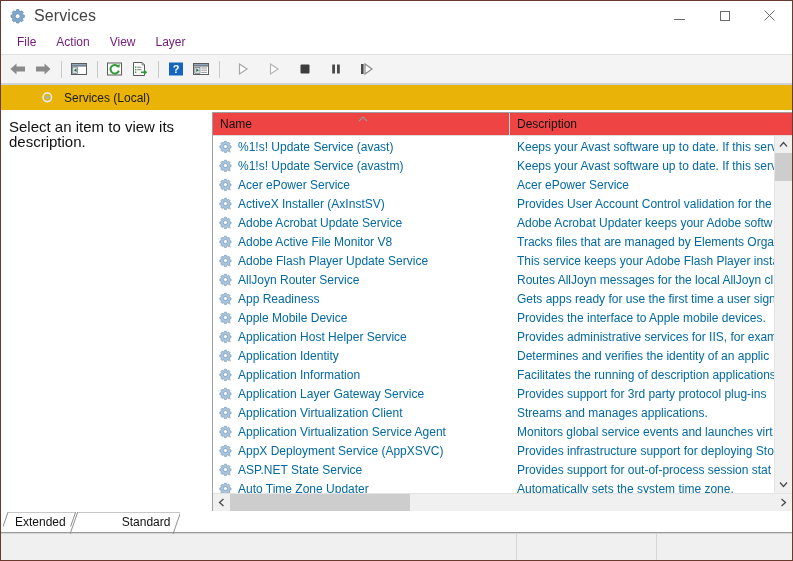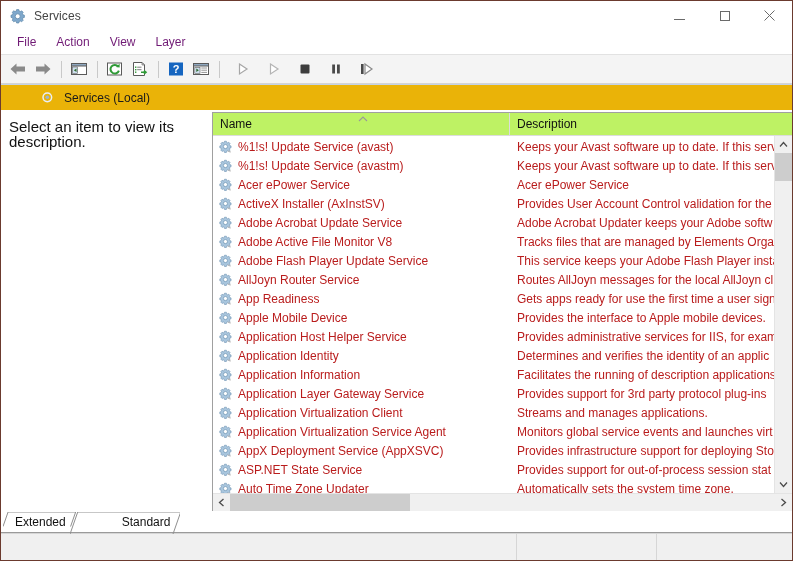--- a/index.html
+++ b/index.html
@@ -41,21 +41,21 @@
     border-bottom: 1px solid #ffffff;
   }
   #title-icon {
     margin-left: 9px;
     margin-right: 8px;
     width: 16px;
     height: 16px;
     display: block;
   }
   #title-text {
-    font-size: 12px;
+    font-size: 16px;
     color: #444444;
     letter-spacing: 0.1px;
   }
   #caption-buttons {
     position: absolute;
     right: 0;
     top: 0;
     height: 29px;
     display: flex;
   }
@@ -182,21 +182,21 @@
     display: flex;
     flex-direction: column;
     min-width: 0;
     overflow: hidden;
   }
 
   
   #col-header {
     height: 22px;
     min-height: 22px;
-    background: #bef264;
+    background: #ef4444;
     display: flex;
     border-bottom: 1px solid #dcdcdc;
     position: relative;
     text-align: right;
   }
   .col-head {
     position: relative;
     display: flex;
     align-items: center;
     font-size: 12px;
@@ -231,21 +231,21 @@
     flex: 1 1 auto;
     min-width: 0;
     overflow: hidden;
     padding-top: 1px;
   }
   .row {
     height: 19px;
     display: flex;
     align-items: center;
     font-size: 12px;
-    color: #b91c1c;
+    color: #0369a1;
     white-space: nowrap;
   }
   .cell-name {
     width: 297px;
     min-width: 297px;
     display: flex;
     align-items: center;
     overflow: hidden;
     box-sizing: border-box;
     padding-left: 6px;

